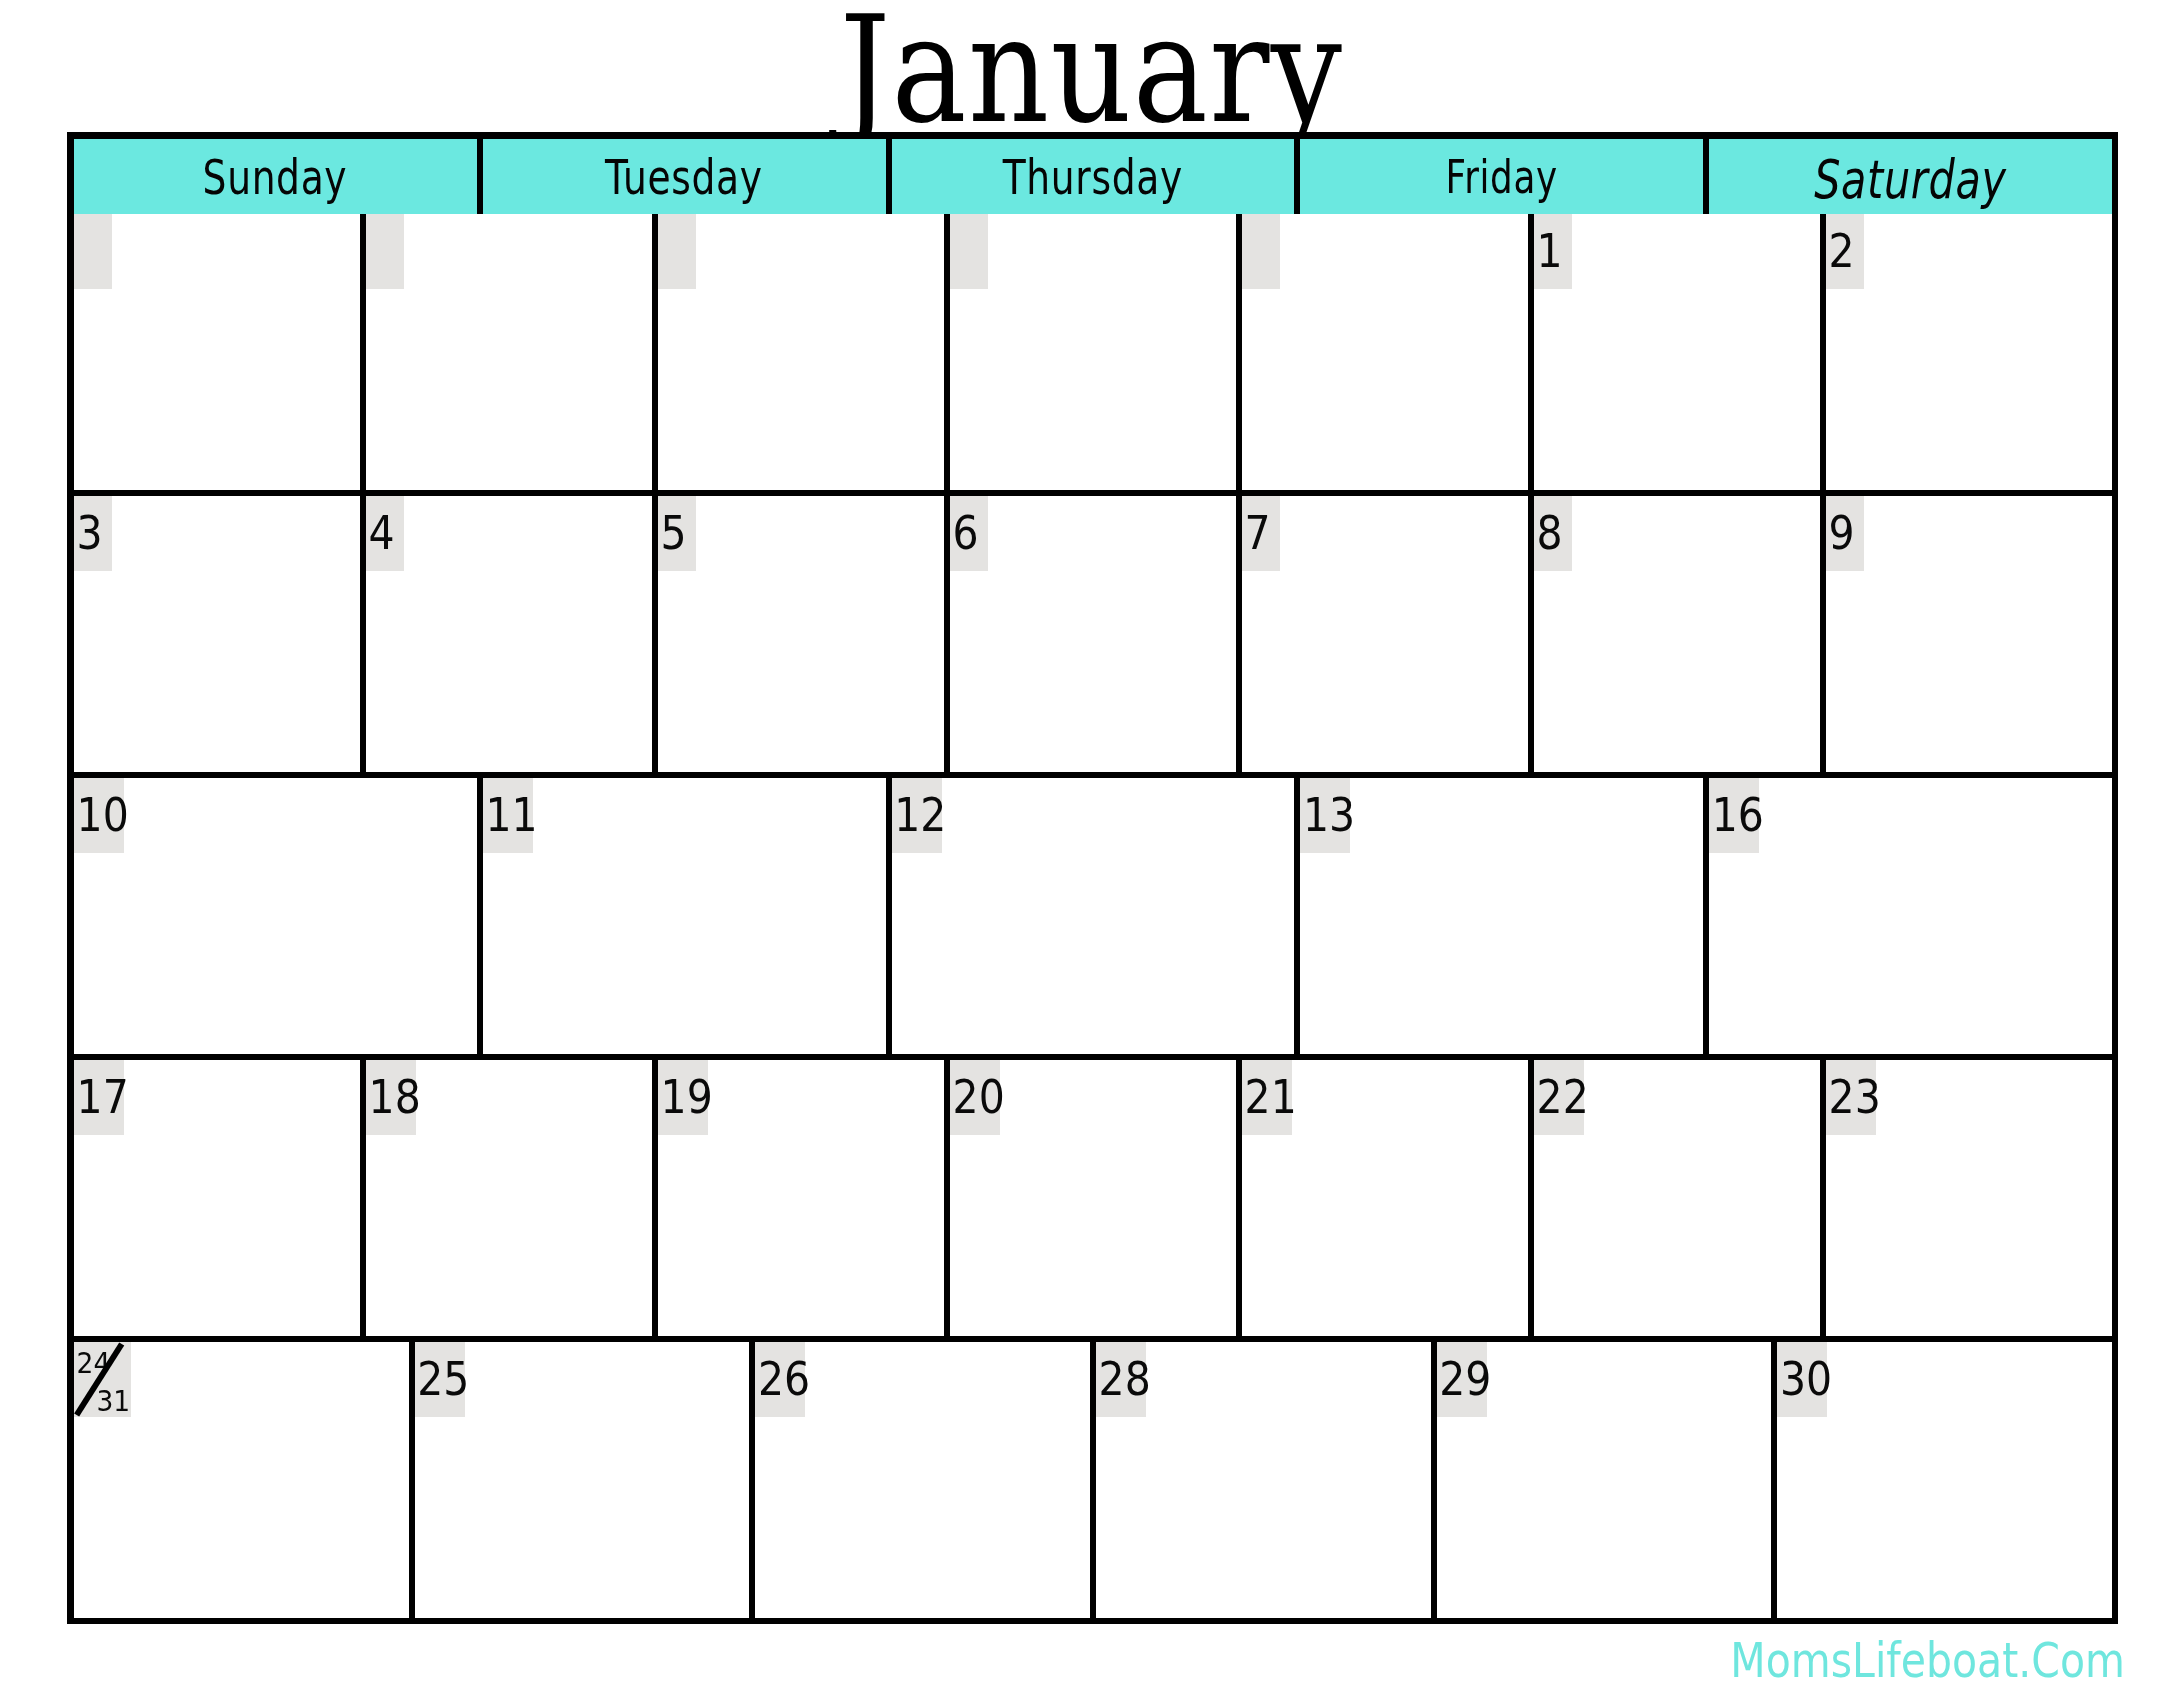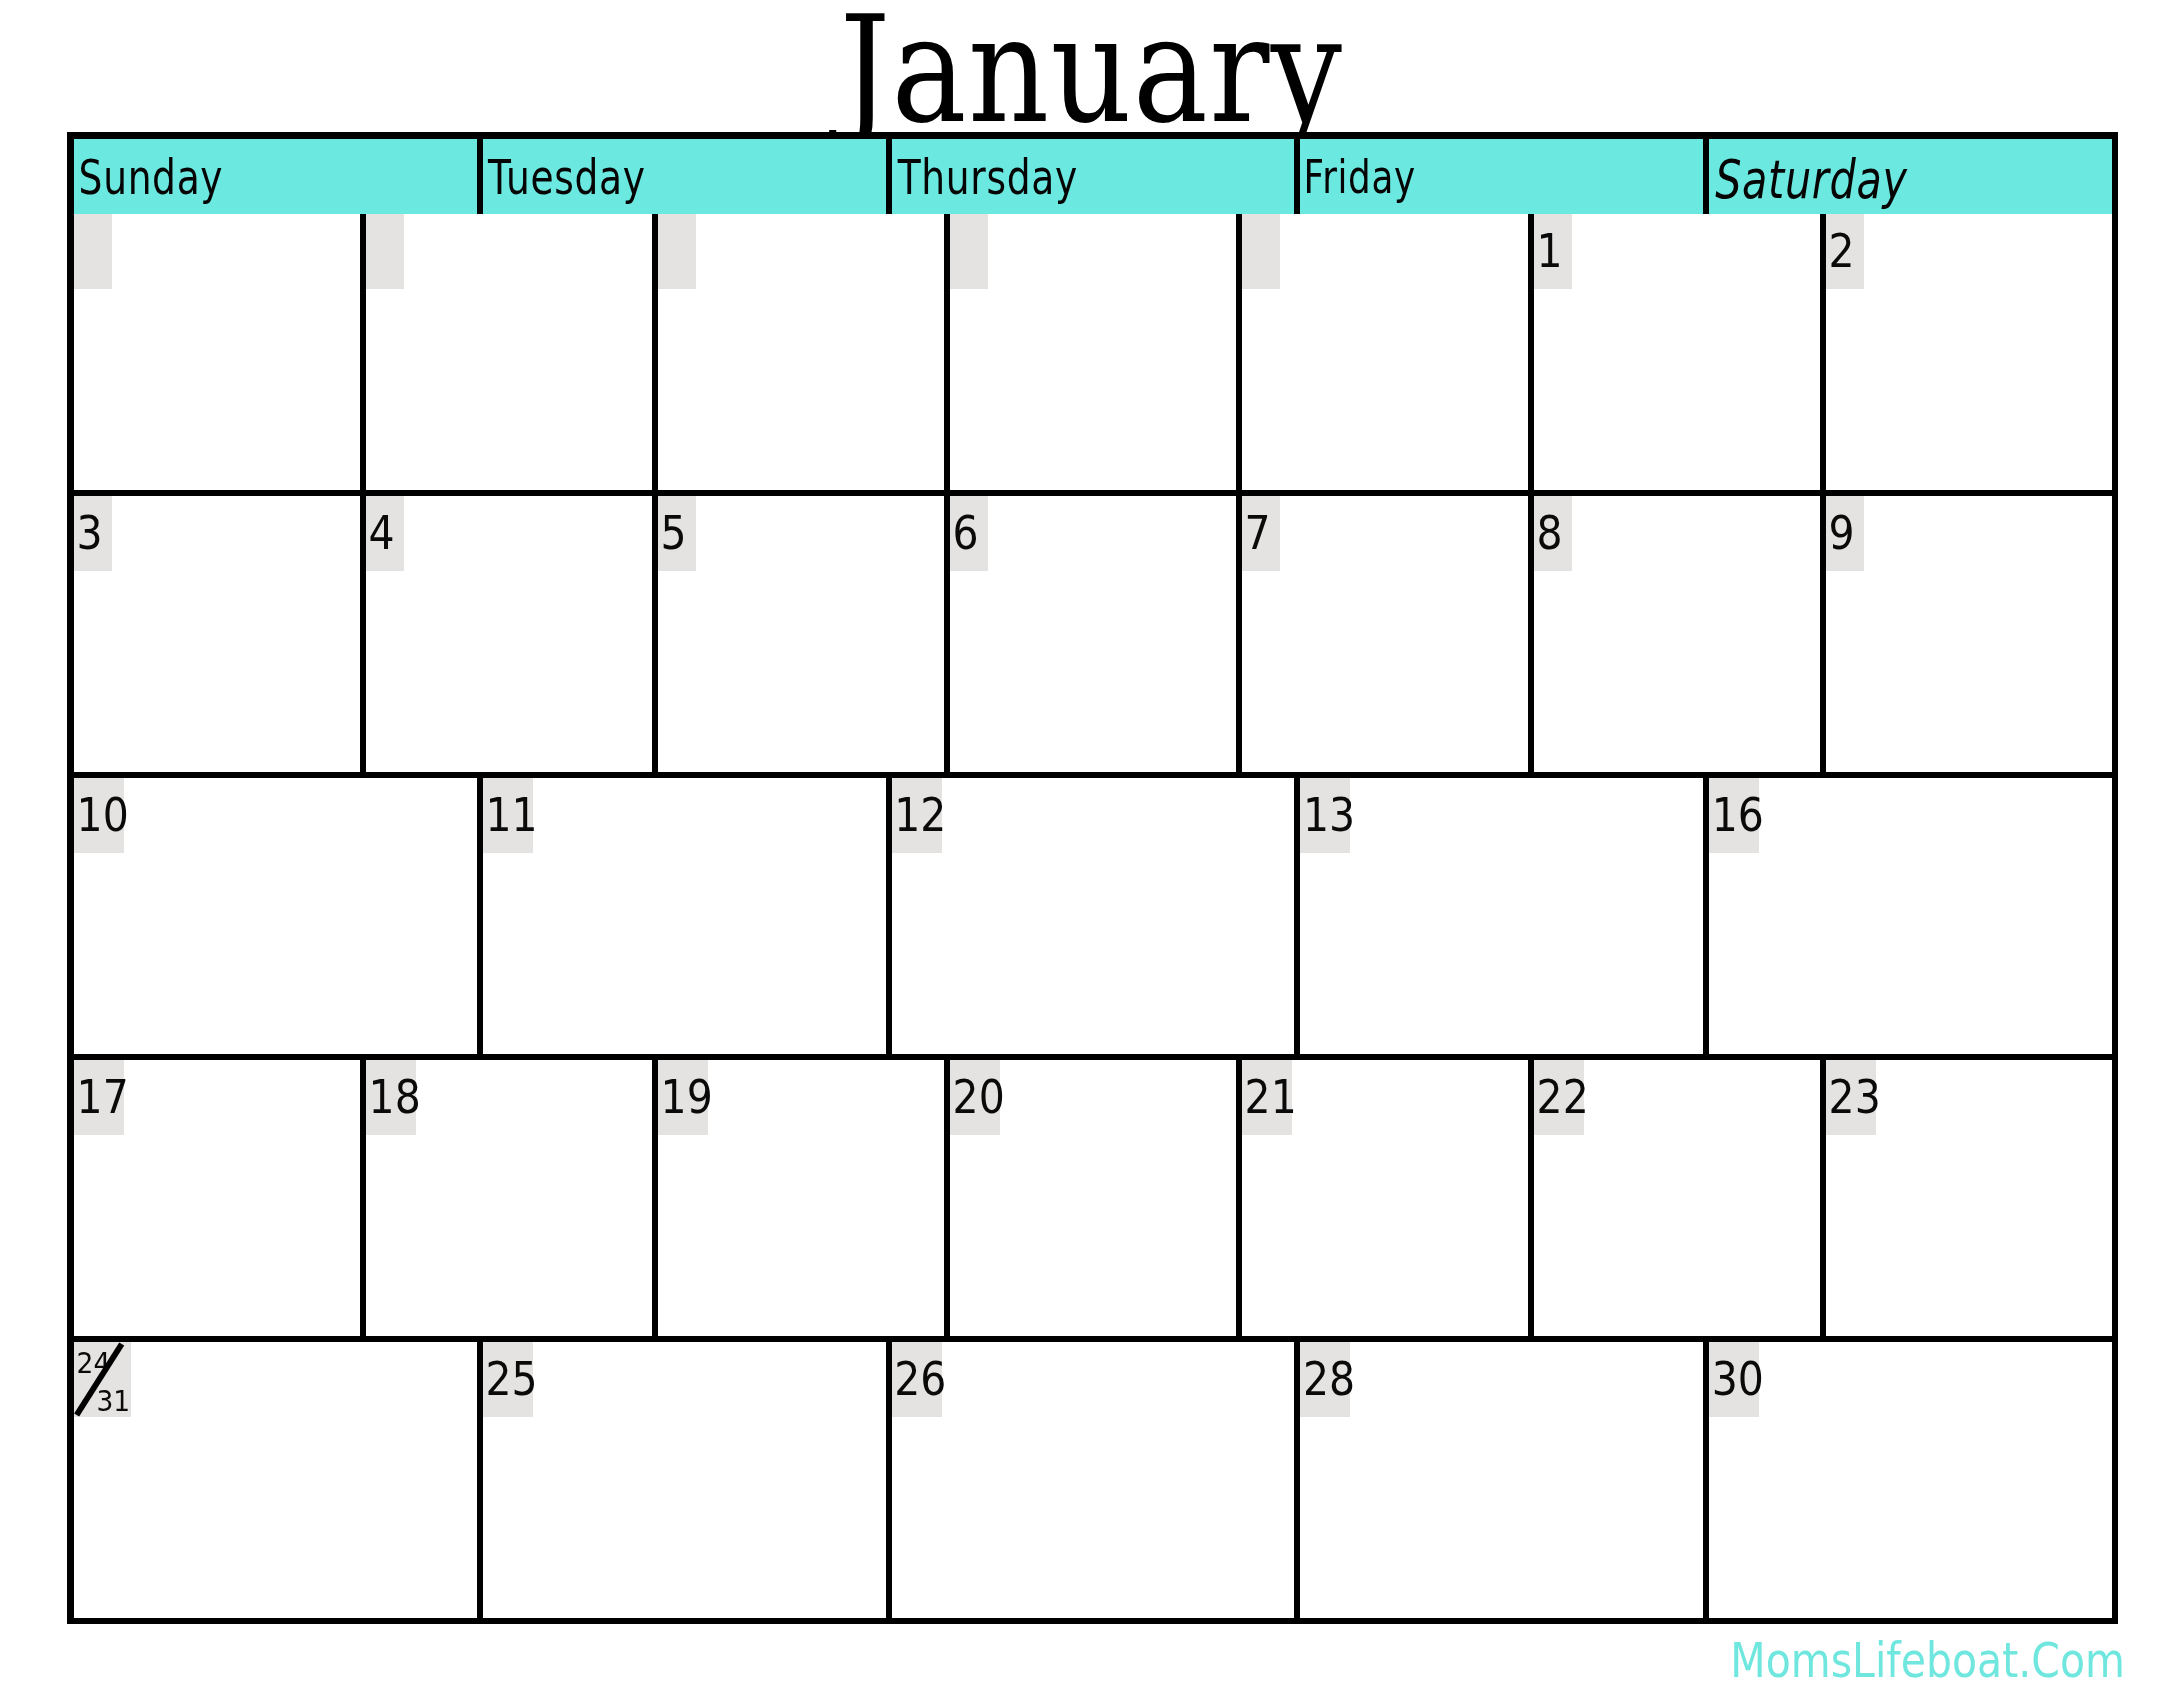--- a/index.html
+++ b/index.html
@@ -55,20 +55,21 @@
     height: 75px;
     flex: 0 0 75px;
   }
   .weekday-cell {
     flex: 1 1 0;
     background: #6BE8E0;
     border-right: 6.6px solid #000000;
     box-sizing: border-box;
     display: flex;
     align-items: center;
+    justify-content: center;
     overflow: hidden;
     position: relative;
   }
   .weekday-cell:last-child { border-right: none; font-style: italic; }
   .weekday-label {
     font-family: "DejaVu Sans", sans-serif;
     font-size: 40px;
     font-weight: 400;
     color: #050505;
     letter-spacing: 0.7px;
@@ -339,20 +340,24 @@
     <div class="day-cell" data-name="day-cell">
       <div class="date-chip wide" data-name="date-chip"></div>
       <span class="date-number" data-name="date-number">26</span>
     </div>
     <div class="day-cell" data-name="day-cell">
       <div class="date-chip wide" data-name="date-chip"></div>
       <span class="date-number" data-name="date-number">28</span>
     </div>
     <div class="day-cell" data-name="day-cell">
       <div class="date-chip wide" data-name="date-chip"></div>
+      <span class="date-number" data-name="date-number">29</span>
+    </div>
+    <div class="day-cell" data-name="day-cell">
+      <div class="date-chip wide" data-name="date-chip"></div>
       <span class="date-number" data-name="date-number">30</span>
     </div>
   </div>
 
 </div>
 
 <div id="site-credit" data-name="site-credit-link">MomsLifeboat.Com</div>
 
 
 </body></html>

